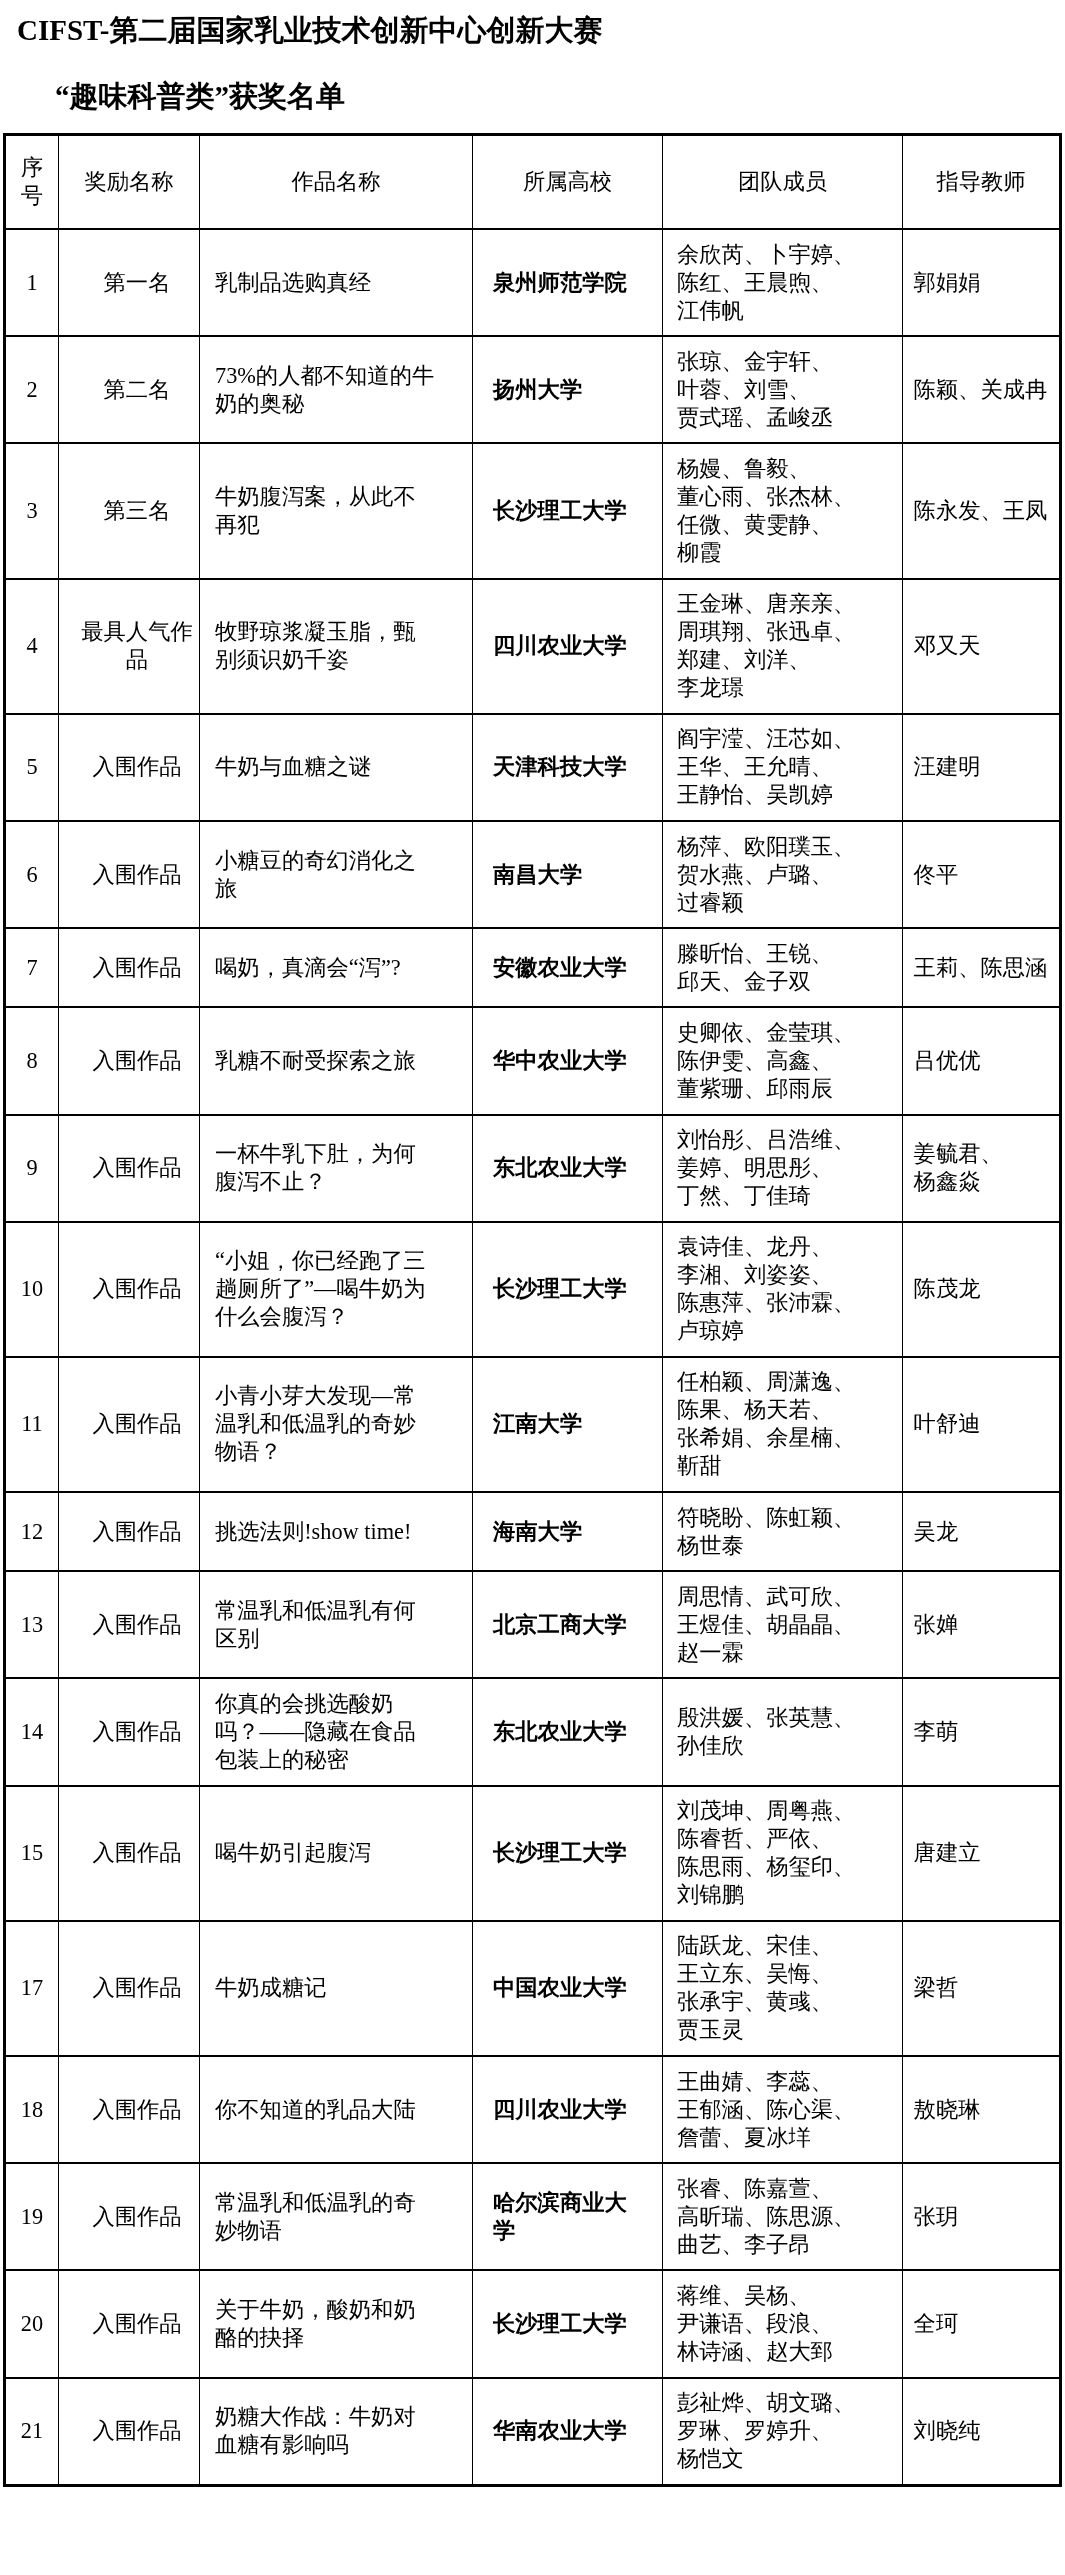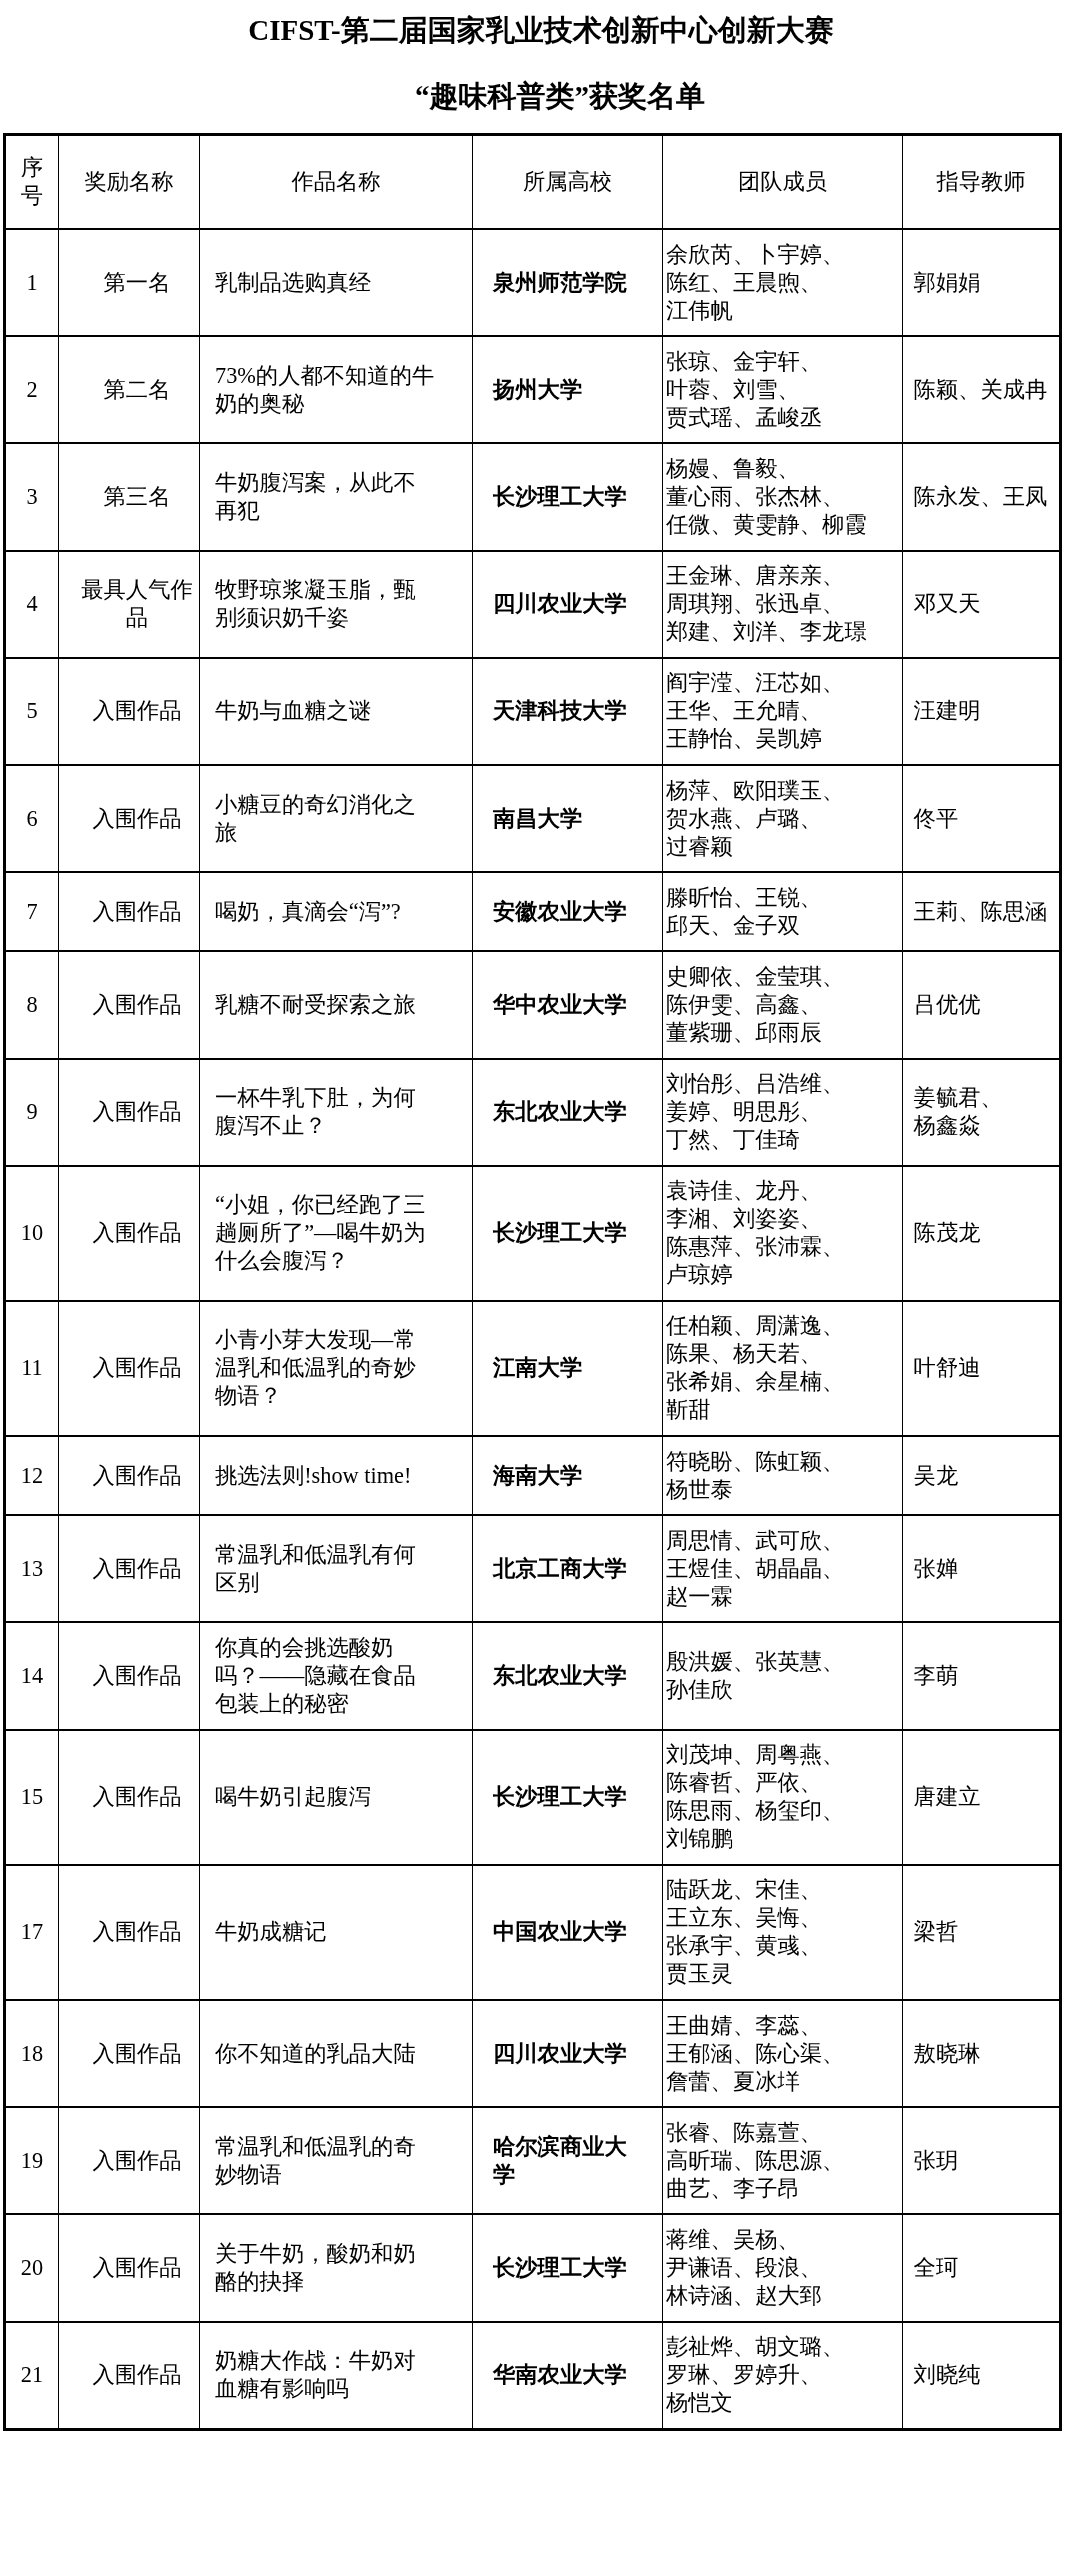--- a/index.html
+++ b/index.html
@@ -1,30 +1,30 @@
 <!DOCTYPE html>
 <html style="font-size:8.5px"><head>
 <meta charset="utf-8">
 <style>
   html,body{margin:0;padding:0;background:#ffffff;color:#000;}
   body{width:1065px;font-family:"Liberation Serif","DejaVu Serif",serif;}
-  .title{text-align:center;font-weight:bold;font-size:29px;line-height:32px;padding-left:17px;}
+  .title{text-align:left;font-weight:bold;font-size:29px;line-height:32px;padding-left:17px;}
   .title-1{padding-top:14px;}
   .title-2{padding-top:34px;margin-left:38px;}
   table.awards{border-collapse:collapse;table-layout:fixed;width:1055px;margin:21px auto 0 auto;border:3.2px solid #000;}
   th,td{border:1.1px solid #000;border-top-width:2.7px;border-bottom-width:2.7px;
         font-size:22.3px;line-height:28px;vertical-align:middle;font-weight:normal;
         word-break:break-word;overflow-wrap:break-word;}
   th{text-align:center;padding:18px 5.3px;}
   td{padding:10.6px 0;}
   td.c-no{text-align:center;}
   td.c-award{text-align:center;padding-left:16px;padding-right:0;}
   td.c-work{padding-left:15px;padding-right:37px;}
   td.c-univ{padding-left:20px;padding-right:30px;font-weight:bold;}
-  td.c-members{padding-left:3px;padding-right:32px;margin-top:20px;}
+  td.c-members{padding-left:14px;padding-right:32px;margin-top:20px;}
   td.c-advisor{padding-left:10.6px;padding-right:4.3px;}
   .nm{display:inline-block;}
 </style>
 </head>
 <body>
 
 <div class="title title-1">CIFST-第二届国家乳业技术创新中心创新大赛</div>
 <div class="title title-2">“趣味科普类”获奖名单</div>
 
 <table class="awards">

